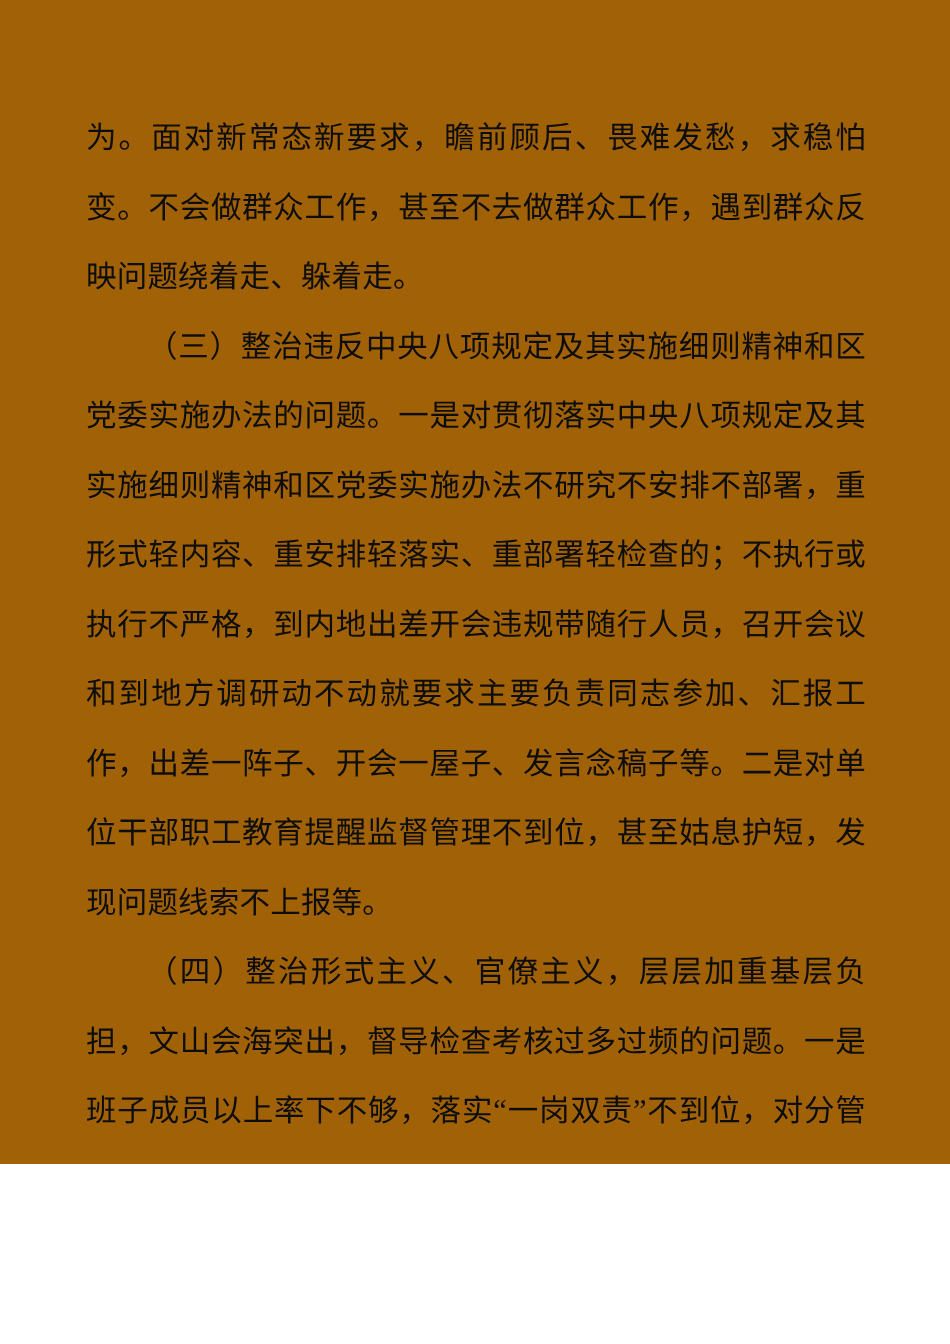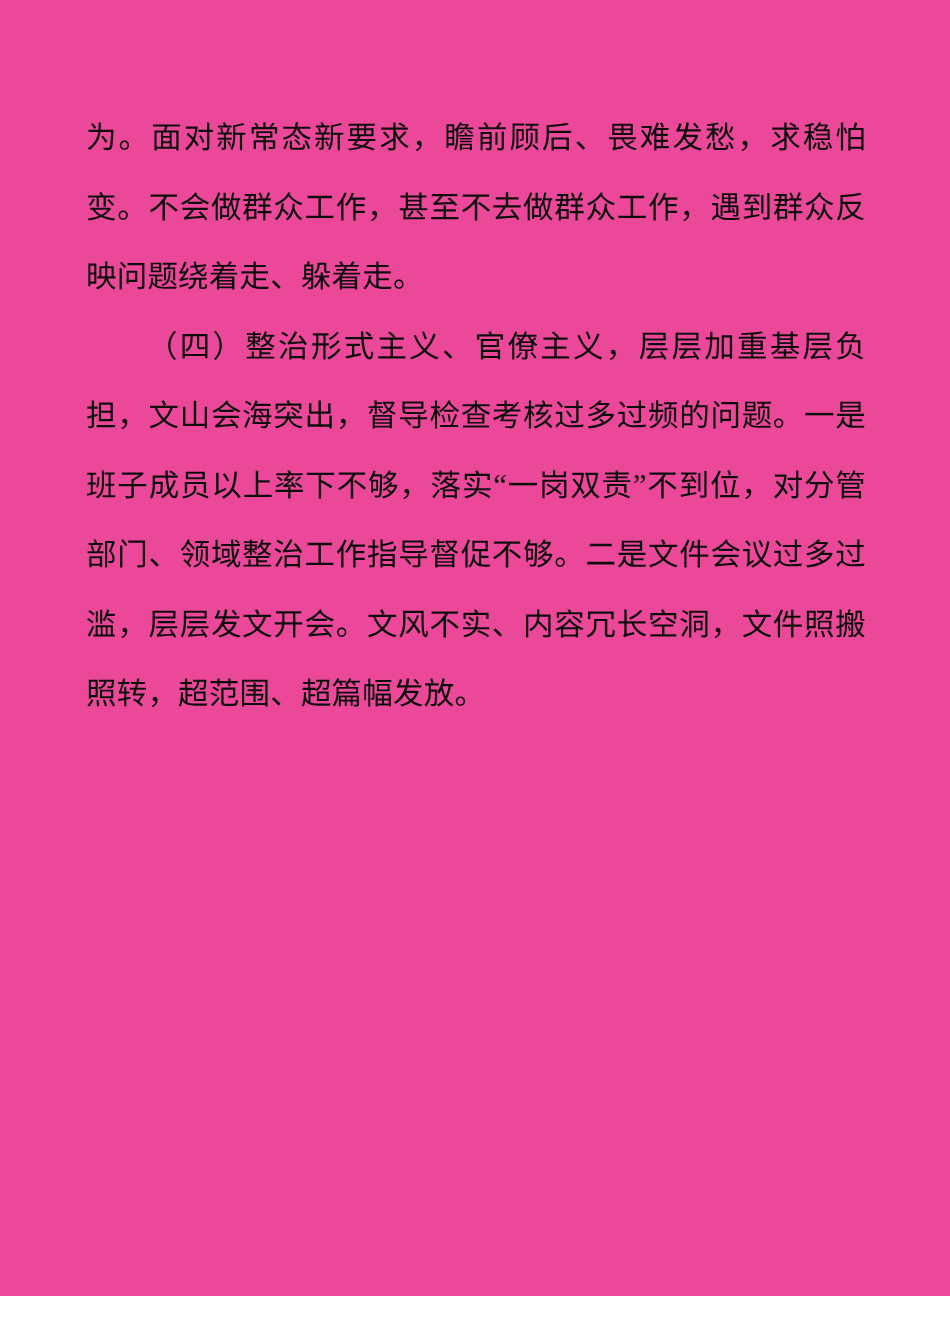--- a/index.html
+++ b/index.html
@@ -10,23 +10,23 @@
   }
 
   body {
     font-family: "Liberation Serif", "DejaVu Serif", serif;
     color: #000000;
   }
 
   .page {
     position: relative;
     width: 950px;
-    height: 1296px;
+    height: 1164px;
     margin: 0 auto;
-    background: #ec4899;
+    background: #a16207;
     overflow: hidden;
     box-sizing: border-box;
   }
 
   .page-body {
     position: absolute;
     left: 86px;
     top: 104px;
     width: 780px;
   }
@@ -59,17 +59,18 @@
   }
 </style>
 </head>
 <body>
 
 <div class="page">
   <div class="page-body">
 
     <p class="para noindent">为。面对新常态新要求，瞻前顾后、畏难发愁，求稳怕变。不会做群众工作，甚至不去做群众工作，遇到群众反映问题绕着走、躲着走。</p>
 
+    <p class="para indent">（三）整治违反中央八项规定及其实施细则精神和区党委实施办法的问题。一是对贯彻落实中央八项规定及其实施细则精神和区党委实施办法不研究不安排不部署，重形式轻内容、重安排轻落实、重部署轻检查的；不执行或执行不严格，到内地出差开会违规带随行人员，召开会议和到地方调研动不动就要求主要负责同志参加、汇报工作，出差一阵子、开会一屋子、发言念稿子等。二是对单位干部职工教育提醒监督管理不到位，甚至姑息护短，发现问题线索不上报等。</p>
 
     <p class="para indent">（四）整治形式主义、官僚主义，层层加重基层负担，文山会海突出，督导检查考核过多过频的问题。一是班子成员以上率下不够，落实“一岗双责”不到位，对分管部门、领域整治工作指导督促不够。二是文件会议过多过滥，层层发文开会。文风不实、内容冗长空洞，文件照搬照转，超范围、超篇幅发放。</p>
 
   </div>
 </div>
 
 </body></html>

